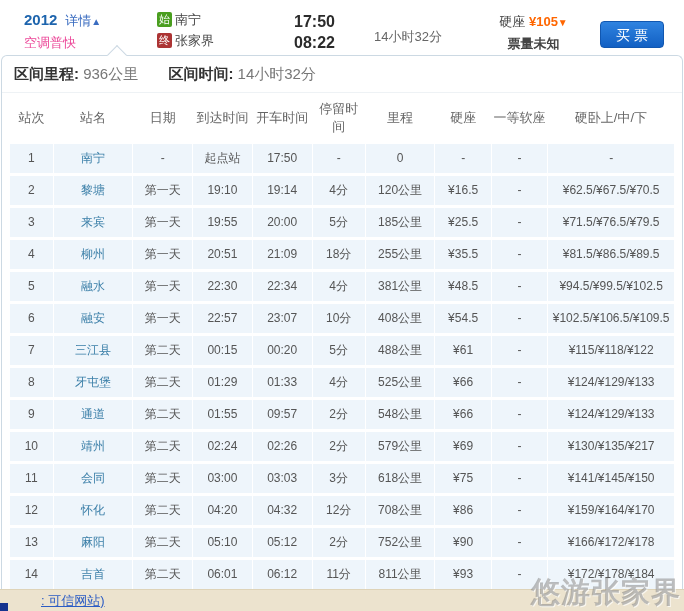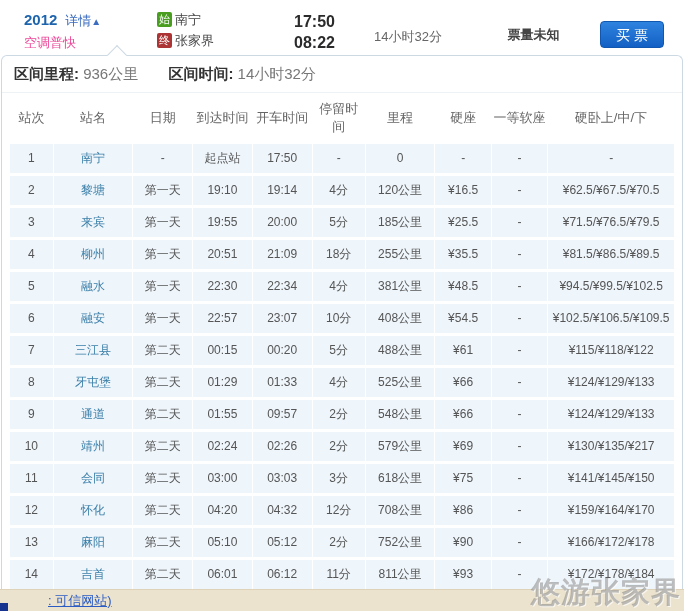--- a/index.html
+++ b/index.html
@@ -47,21 +47,21 @@
   th { font-size: 13px; color: #666; font-weight: normal; padding: 7px 2px 6px 2px; background: #fff;
     border-bottom: 2px solid #fff; }
   td { font-size: 12px; color: #555; text-align: center; padding: 7px 2px; background: #eef5fb;
     border-bottom: 3px solid #fff; border-right: 1px solid #fff; vertical-align: middle; line-height: 15px; }
   td:last-child { border-right: none; }
   td.station { color: #3b7fa8; cursor: pointer; }
 
   
   .footer-bar { position: absolute; left: 0; bottom: 0; width: 684px; height: 22px;
     background: #ece3ce; border-top: 1px solid #ded3b8; z-index: 5; }
-  .footer-link { position: absolute; left: 12px; top: 2px; font-size: 13px; color: #2b5cc4;
+  .footer-link { position: absolute; left: 5px; top: 2px; font-size: 13px; color: #2b5cc4;
     text-decoration: underline; cursor: pointer; padding-left: 36px; }
   .corner-square { position: absolute; left: 0; bottom: 0; width: 8px; height: 8px; background: #15338f; }
 
   
   .watermark { position: absolute; right: 3px; bottom: 4px; text-align: right; z-index: 6;
     pointer-events: none; }
   .wm-title { font-size: 29px; font-weight: 900; color: rgba(125,125,125,0.5); letter-spacing: 1px;
     text-shadow: 1px 1px 0 rgba(255,255,255,0.7); line-height: 30px; }
   .wm-url { font-size: 19px; color: rgba(140,140,140,0.75); letter-spacing: 1px; line-height: 21px; }
 </style>
@@ -85,20 +85,24 @@
       <span class="badge badge-end">终</span>
       <span>张家界</span>
     </div>
   </div>
   <div class="times-col">
     <div class="time-big">17:50</div>
     <div class="time-big">08:22</div>
   </div>
   <div class="duration-col">14小时32分</div>
   <div class="price-col">
+    <div class="price-line1">
+      <span>硬座</span>
+      <span class="price-val">¥105</span><span class="price-arrow">▼</span>
+    </div>
     <div class="ticket-status">票量未知</div>
   </div>
   <div class="buy-col">
     <span class="buy-btn">买 票</span>
   </div>
 </div>
 
 <div class="panel">
   <div class="notch"></div>
 

